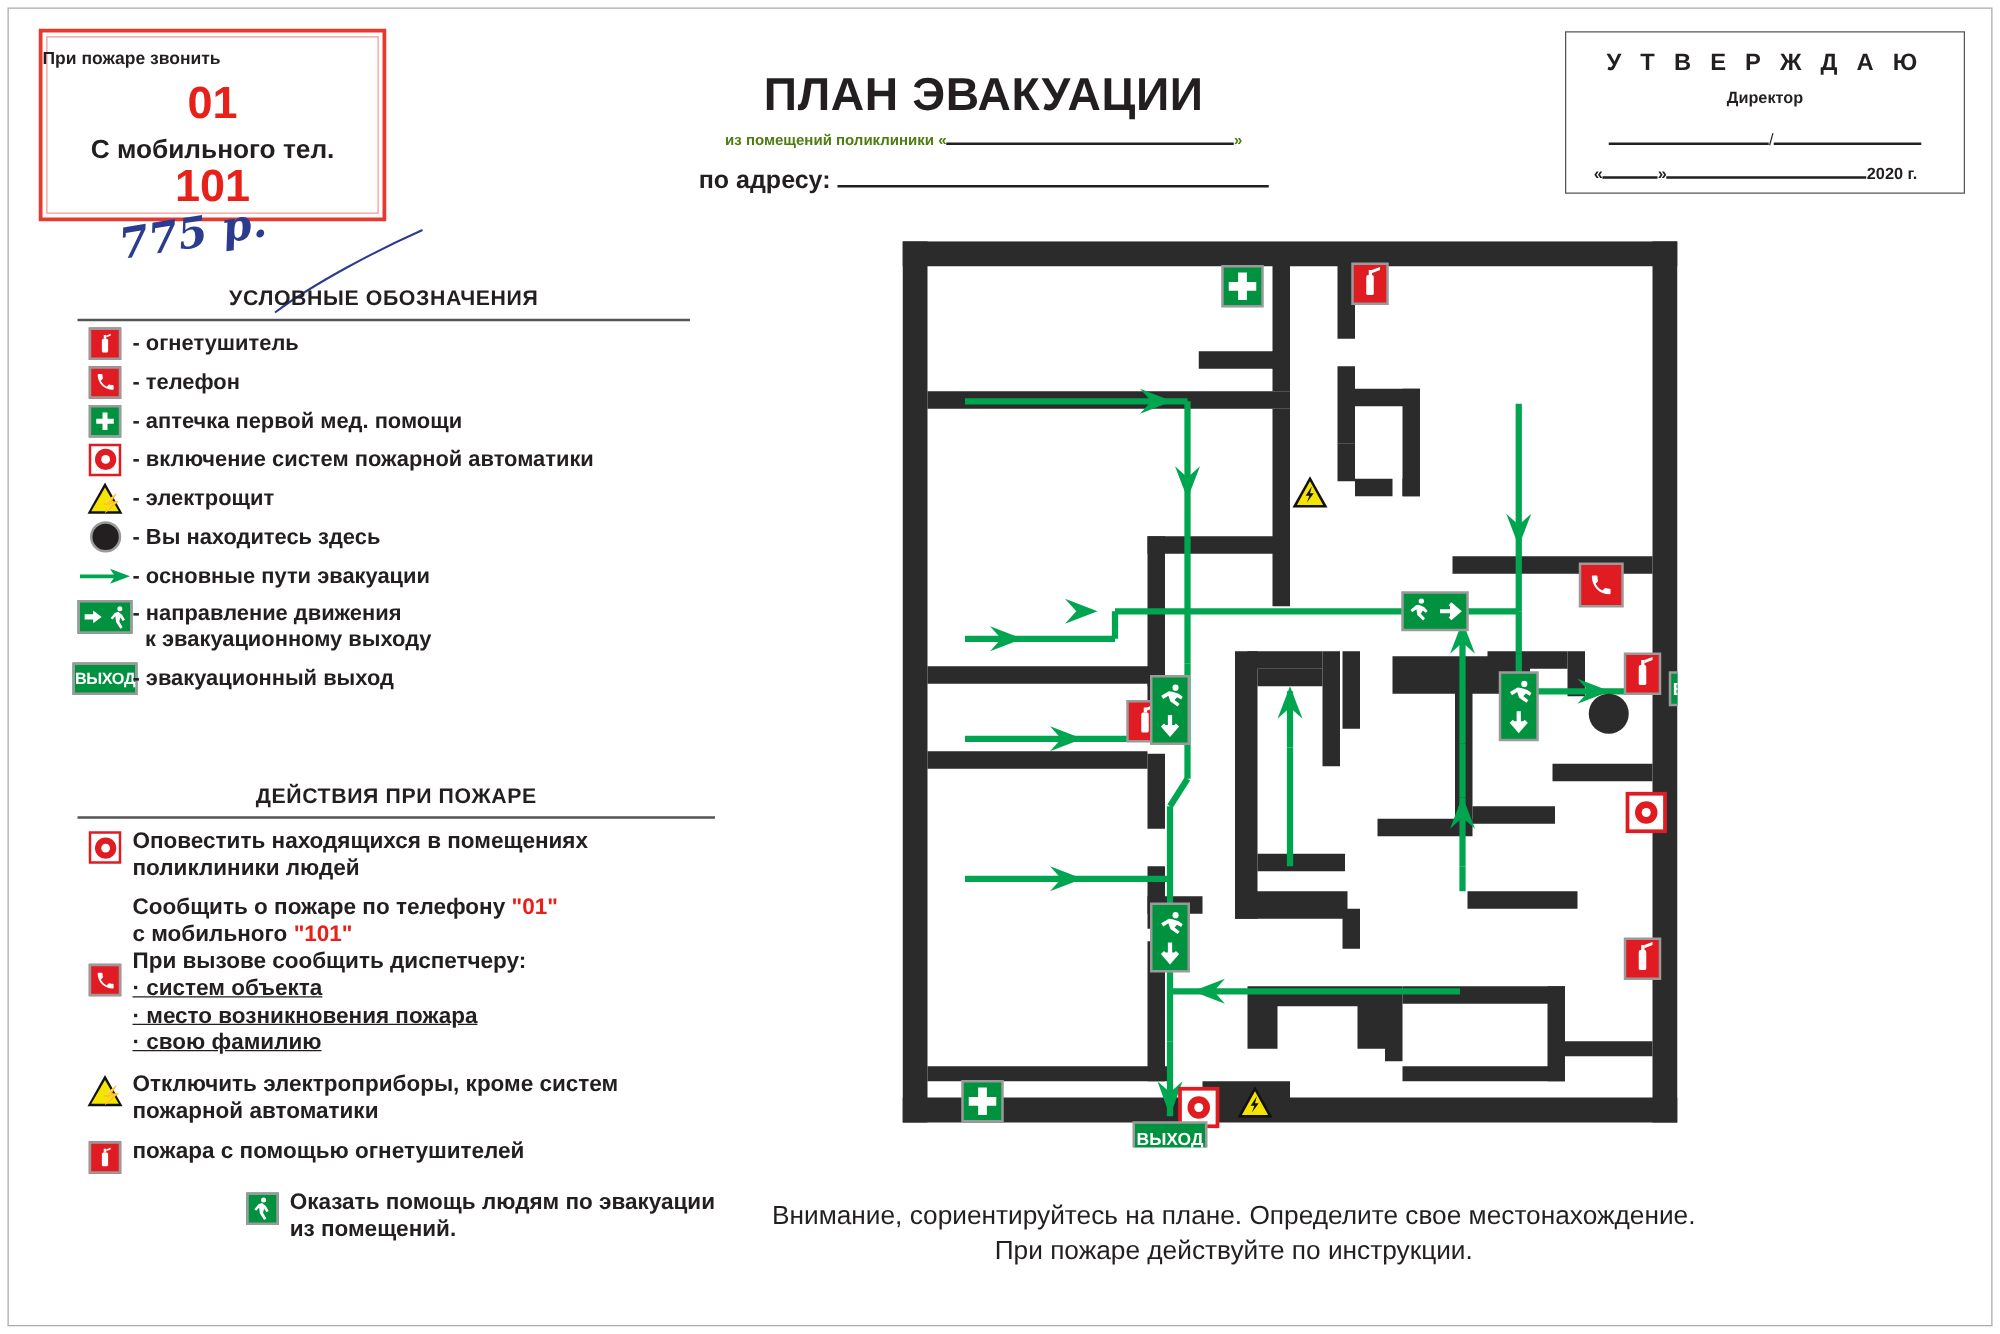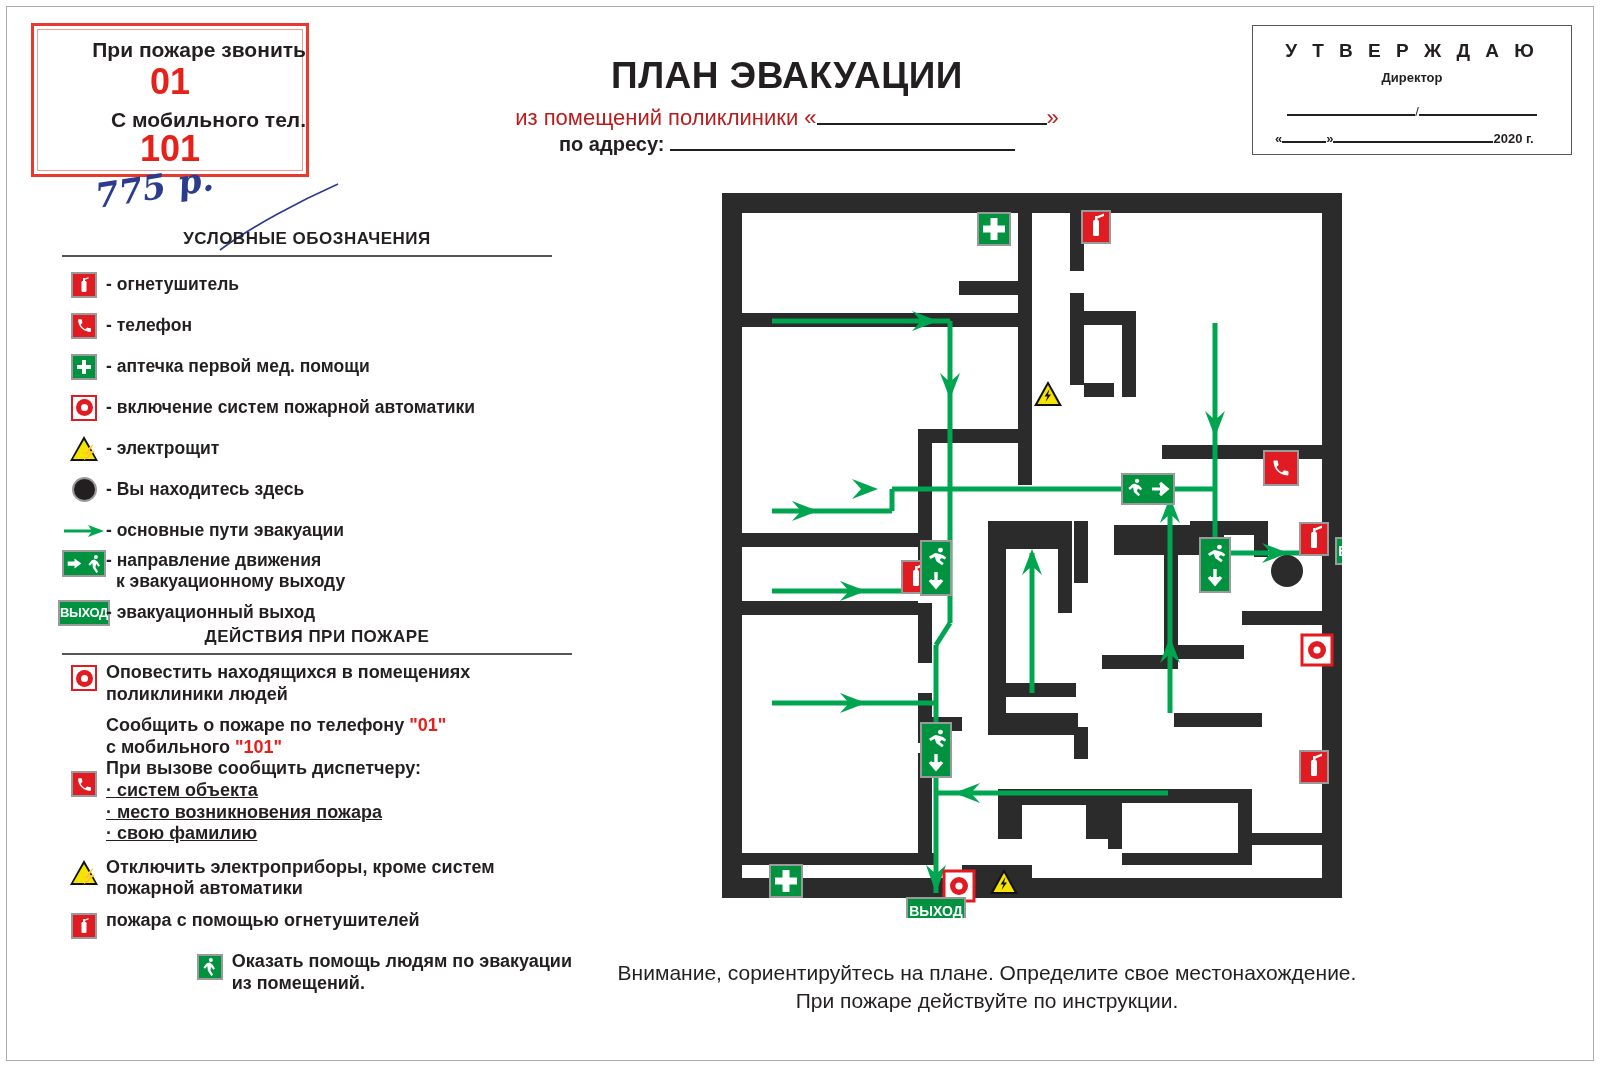--- a/index.html
+++ b/index.html
@@ -4,35 +4,35 @@
 <style>
   html,body{margin:0;padding:0;background:#fff;}
   body{width:1600px;height:1067px;font-family:"Liberation Sans",sans-serif;position:relative;overflow:hidden;}
 
   #sheet{position:absolute;left:6px;top:6px;width:1586px;height:1053px;border:1px solid #aaa;background:#fff;}
 
   
   #callbox{position:absolute;left:24px;top:16px;width:272px;height:148px;
            border:3px solid #e8392f;background:#fff;}
   #callbox .inner{position:absolute;inset:3px;border:1px solid #f09a95;}
-  .cb-l1{position:absolute;left:0;right:0;top:12px;text-align:right;font-size:21px;font-weight:bold;color:#231f20;}
+  .cb-l1{position:absolute;left:0;right:0;top:12px;text-align:left;font-size:14px;font-weight:bold;color:#231f20;}
   .cb-n1{position:absolute;left:0;right:0;top:38px;text-align:center;font-size:36px;font-weight:bold;color:#e8201a;line-height:1;}
-  .cb-l2{position:absolute;left:0;right:0;top:82px;text-align:right;font-size:21px;font-weight:bold;color:#231f20;}
+  .cb-l2{position:absolute;left:0;right:0;top:82px;text-align:center;font-size:21px;font-weight:bold;color:#231f20;}
   .cb-n2{position:absolute;left:0;right:0;top:105px;text-align:center;font-size:36px;font-weight:bold;color:#e8201a;line-height:1;}
 
   
   #hand{position:absolute;left:88px;top:160px;font-family:"DejaVu Serif",serif;font-size:34px;
         font-style:italic;font-weight:bold;color:#2b3c8f;transform:rotate(-9deg);}
   #handline{position:absolute;left:95px;top:175px;width:240px;height:75px;pointer-events:none;}
 
   
   #legend{position:absolute;left:55px;top:222px;width:490px;}
   .sec-title{text-align:center;font-size:17px;letter-spacing:.5px;color:#231f20;font-weight:bold;}
   .sec-rule{height:2px;background:#555;margin-top:6px;}
-  .leg-row{display:flex;align-items:center;margin-top:14px;min-height:27px;}
+  .leg-row{display:flex;align-items:center;margin-top:4px;min-height:27px;}
   .leg-ico{width:44px;flex:0 0 44px;display:flex;justify-content:center;align-items:center;}
   .leg-txt{font-size:17.5px;font-weight:bold;color:#231f20;line-height:1.18;}
 
   
   .sq{width:26px;height:26px;border:2px solid #9a9a9a;box-sizing:border-box;display:flex;align-items:center;justify-content:center;}
   .red{background:#e11b22;}
   .grn{background:#00923f;}
 
   .tri{width:0;height:0;border-left:14px solid transparent;border-right:14px solid transparent;border-bottom:25px solid #111;position:relative;}
   .tri:after{content:"";position:absolute;left:-11px;top:4px;width:0;height:0;
@@ -50,21 +50,21 @@
   #actions{position:absolute;left:55px;top:620px;width:510px;}
   .act-row{display:flex;margin-top:7px;}
   .act-ico{width:44px;flex:0 0 44px;display:flex;justify-content:center;padding-top:3px;}
   .act-txt{font-size:18px;font-weight:bold;color:#231f20;line-height:1.2;}
   .act-txt .rd{color:#e8201a;}
   .uline{text-decoration:underline;}
 
   
   #title{position:absolute;left:470px;top:48px;width:620px;text-align:center;
          font-size:37px;font-weight:bold;color:#231f20;letter-spacing:.5px;}
-  #sub1{position:absolute;left:470px;top:98px;width:620px;text-align:center;font-size:22px;font-weight:normal;color:#b91c1c;}
+  #sub1{position:absolute;left:470px;top:98px;width:620px;text-align:center;font-size:12px;font-weight:bold;color:#4d7c0f;}
   #sub2{position:absolute;left:470px;top:126px;width:620px;text-align:center;font-size:20px;font-weight:bold;color:#231f20;}
   .blank{display:inline-block;border-bottom:2px solid #231f20;}
 
   
   #appr{position:absolute;left:1245px;top:18px;width:318px;height:128px;border:1px solid #555;background:#fff;}
   .ap-t{text-align:center;font-size:19px;font-weight:bold;letter-spacing:5px;margin-top:14px;color:#231f20;}
   .ap-d{text-align:center;font-size:13px;font-weight:bold;margin-top:8px;color:#231f20;}
   .ap-sig{position:absolute;left:22px;right:22px;top:78px;font-size:13px;color:#231f20;text-align:center;}
   .ap-date{position:absolute;left:22px;right:12px;top:105px;font-size:13px;font-weight:bold;color:#231f20;}
 

